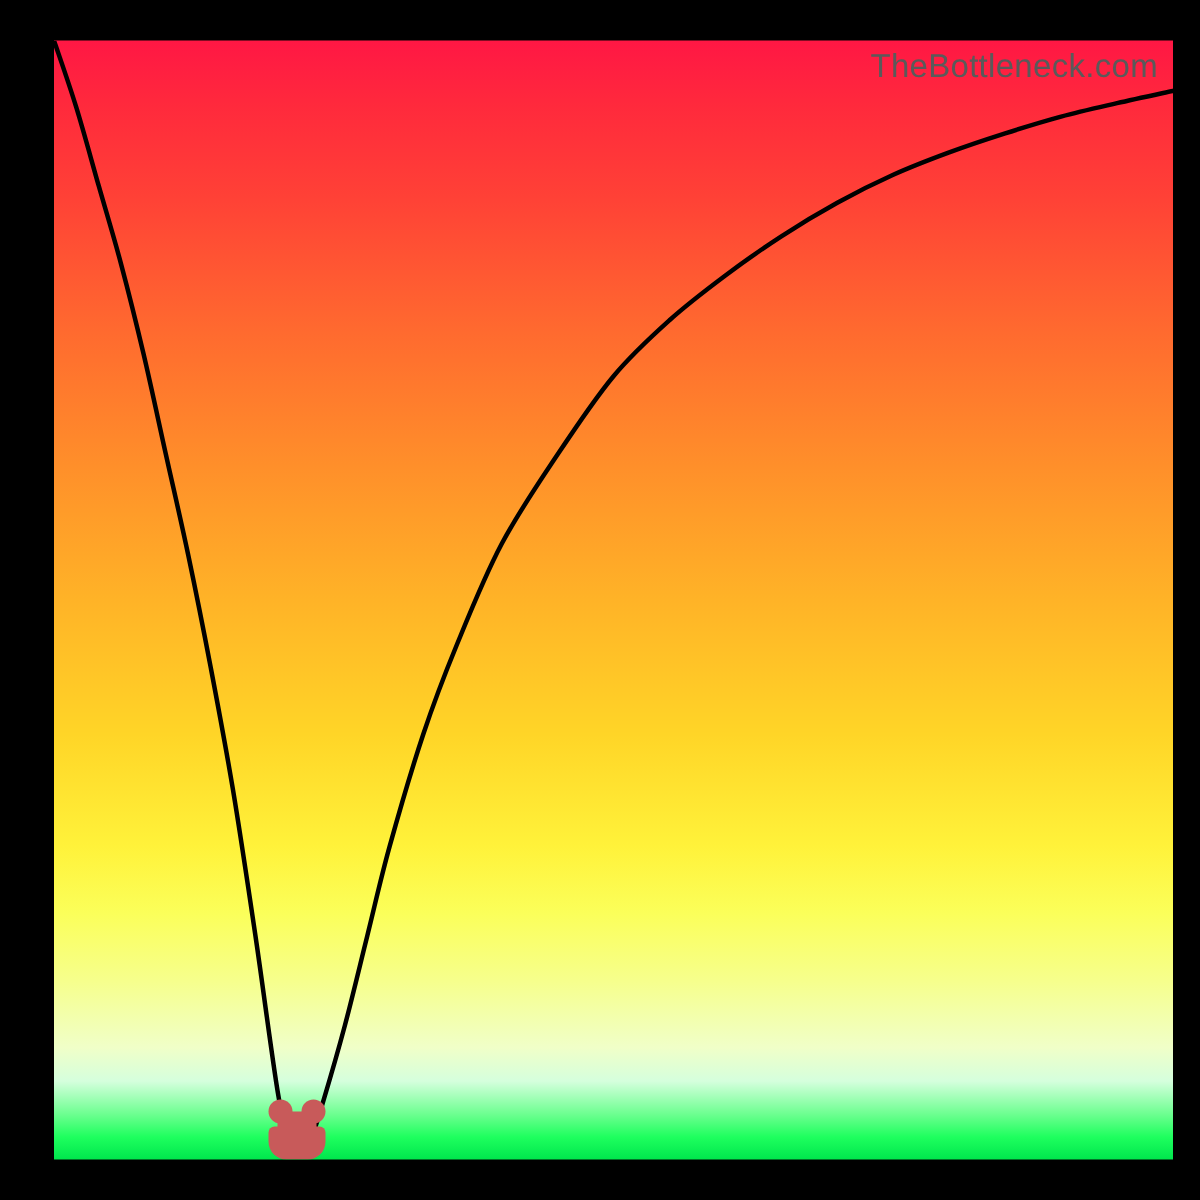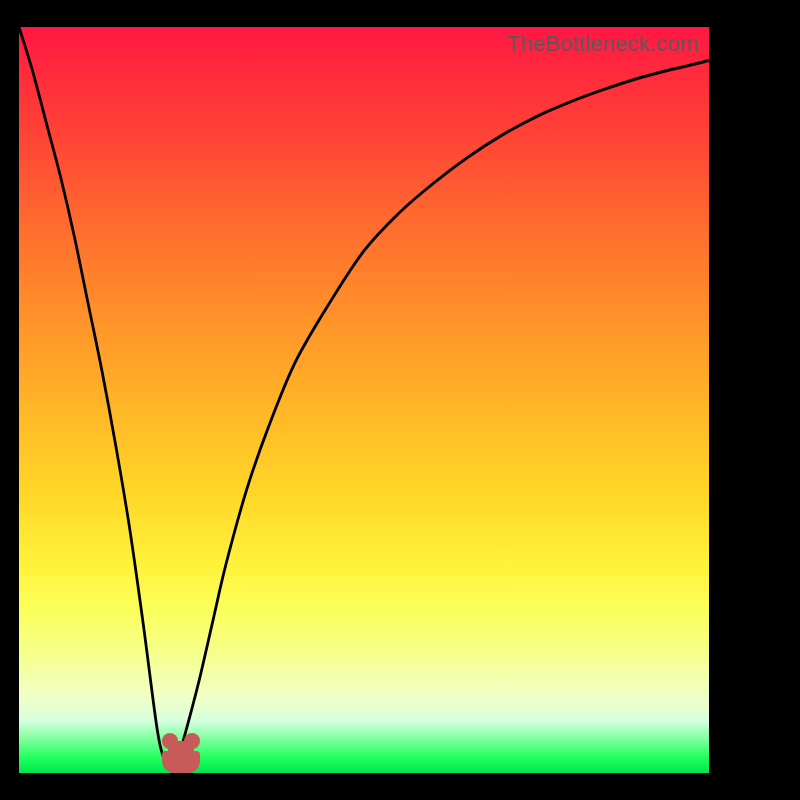--- a/index.html
+++ b/index.html
@@ -6,23 +6,23 @@
     margin: 0;
     padding: 0;
     width: 800px;
     height: 800px;
     background: #000;
     overflow: hidden;
     font-family: Arial, Helvetica, sans-serif;
   }
   .frame {
     position: absolute;
-    left: 19px;
+    left: 36px;
     top: 27px;
-    width: 690px;
+    width: 746px;
     height: 746px;
     overflow: hidden;
     background: linear-gradient(to bottom,
       #ff1744 0%,
       #ff2a3c 6%,
       #ff4136 14%,
       #ff6a2f 26%,
       #ff8f2a 38%,
       #ffb327 50%,
       #ffd527 62%,

